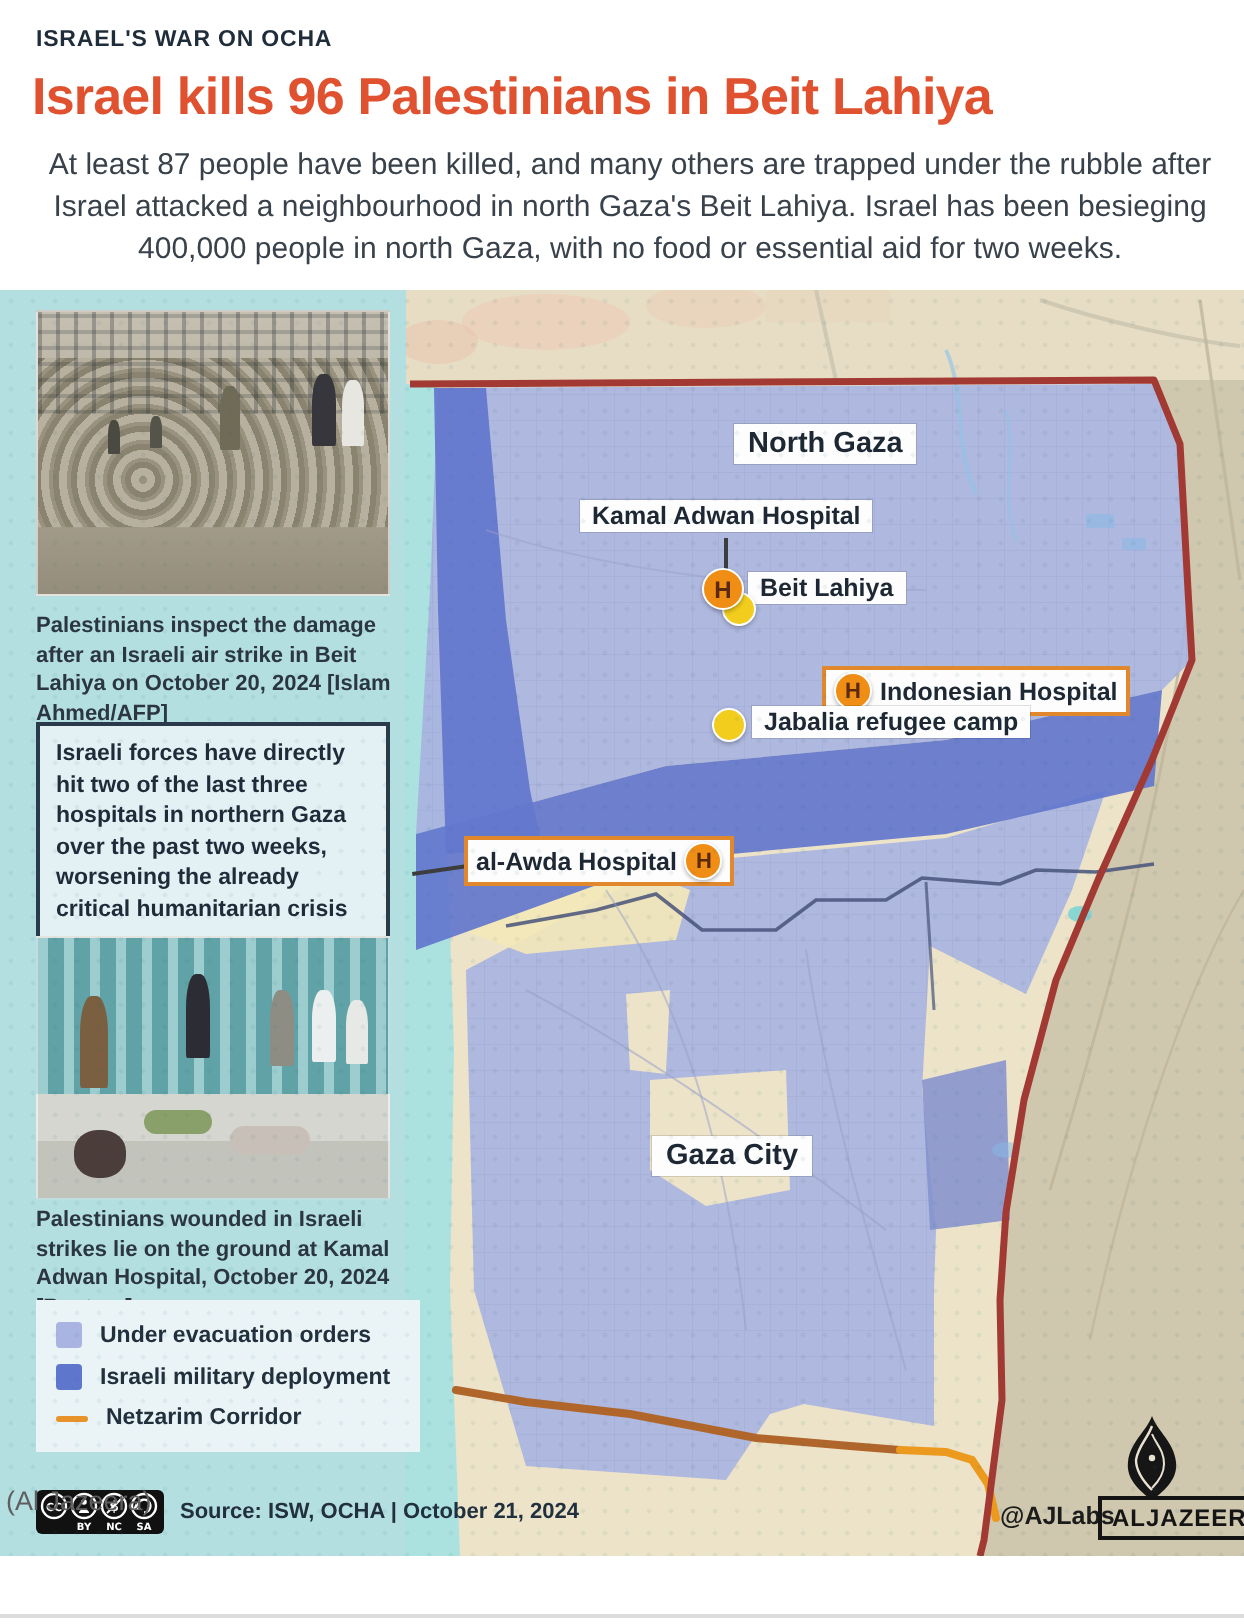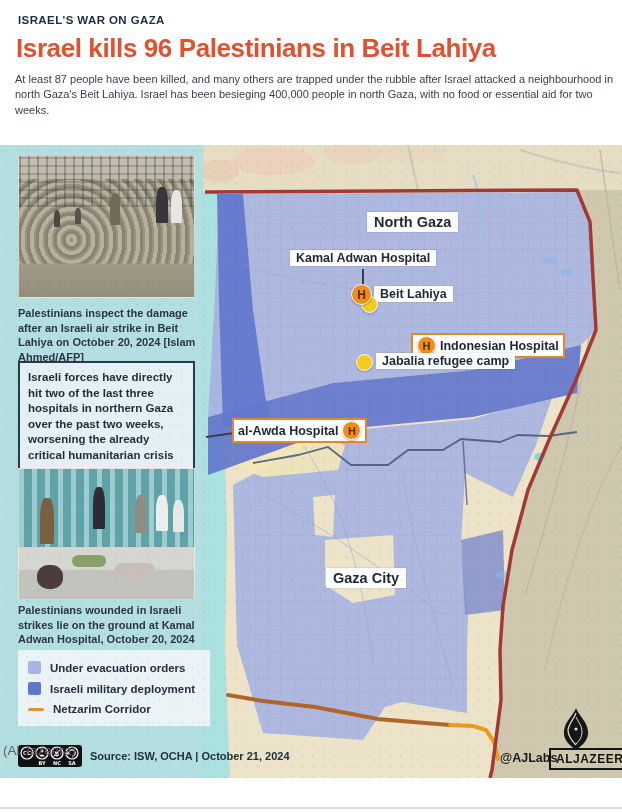--- a/index.html
+++ b/index.html
@@ -3,22 +3,22 @@
 <meta charset="utf-8">
 <style>
   html,body{margin:0;padding:0;background:#fff;}
   .page{position:relative;width:622px;height:812px;background:#fff;overflow:hidden;
         font-family:"Liberation Sans",sans-serif;}
   
   .kicker{position:absolute;left:18px;top:14px;font-size:11.5px;font-weight:700;
           letter-spacing:.4px;color:#1f2c3a;}
   .headline{position:absolute;left:16px;top:33px;font-size:26px;font-weight:600;
             letter-spacing:-.4px;color:#e0512f;white-space:nowrap;}
-  .intro{position:absolute;left:15px;top:72px;width:600px;font-size:11px;line-height:1.4;
-         color:#39414a;font-weight:500;}
+  .intro{position:absolute;left:15px;top:72px;width:600px;font-size:15px;line-height:1.4;
+         color:#39414a;font-weight:500;text-align:center;}
   
   .info{position:absolute;left:0;top:145px;width:622px;height:633px;background:#b4dfe1;overflow:hidden;}
   .info .speckle{position:absolute;inset:0;pointer-events:none;
       background-image:radial-gradient(rgba(30,100,110,.07) 1px,transparent 1.4px);
       background-size:11px 11px;}
   .map-svg{position:absolute;left:203px;top:0;width:419px;height:633px;}
   
   .photo{position:absolute;left:18px;width:177px;border:1px solid rgba(255,255,255,.55);
          box-sizing:border-box;overflow:hidden;}
   .photo1{top:10px;height:143px;
@@ -68,21 +68,21 @@
              font-size:12px;font-weight:800;letter-spacing:.5px;padding:2px 5px;}
   .aj-logo{position:absolute;left:559px;top:562px;}
   .credit{position:absolute;left:3px;top:743px;font-size:13.5px;color:#5f5f5f;}
   .bottom-rule{position:absolute;left:0;top:807px;width:622px;height:2px;background:#dcdcdc;}
 </style>
 </head>
 <body>
 
 <div class="page">
 
-  <div class="kicker">ISRAEL'S WAR ON GAZA</div>
+  <div class="kicker">ISRAEL'S WAR ON OCHA</div>
   <div class="headline">Israel kills 96 Palestinians in Beit Lahiya</div>
   <div class="intro">At least 87 people have been killed, and many others are trapped under the rubble after Israel attacked a neighbourhood in north Gaza's Beit Lahiya. Israel has been besieging 400,000 people in north Gaza, with no food or essential aid for two weeks.</div>
 
   <div class="info">
 
     <svg class="map-svg" viewBox="0 0 419 633">
       <defs>
         <pattern id="streets" width="13" height="13" patternUnits="userSpaceOnUse">
           <path d="M0 0H13M0 0V13" stroke="#7f8ac2" stroke-width="0.5" opacity="0.4"></path>
         </pattern>

